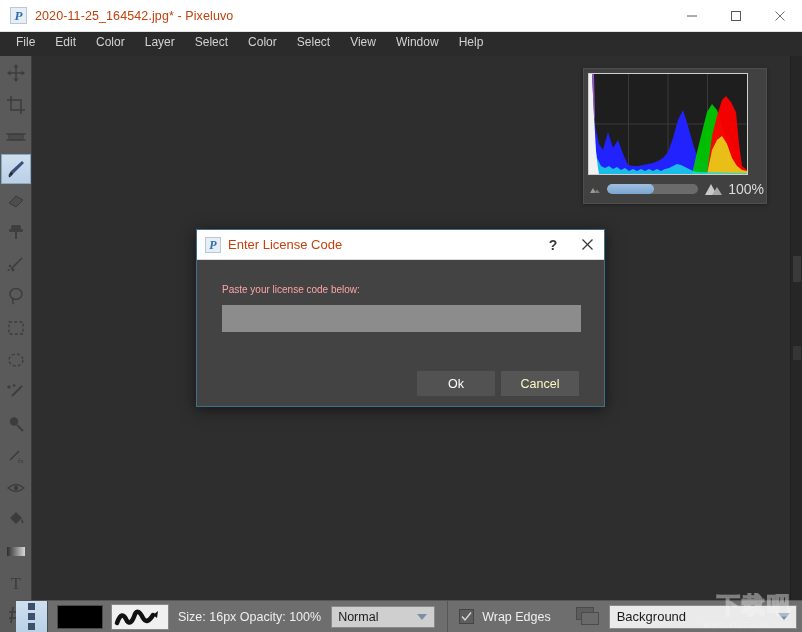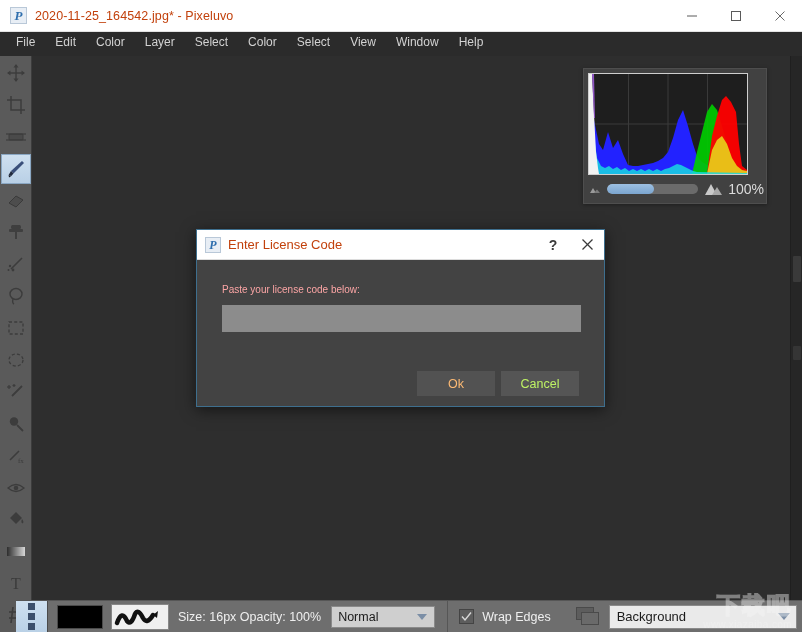--- a/index.html
+++ b/index.html
@@ -336,25 +336,25 @@
   }
   .dlg-btn {
     width: 78px; height: 25px;
     border: none;
     font-family: "Liberation Sans", sans-serif;
     font-size: 12.5px;
     cursor: pointer;
   }
   .dlg-btn.ok {
     background: #525252;
-    color: #fdba74;
+    color: #ffffff;
   }
   .dlg-btn.cancel {
     background: #555555;
-    color: #bef264;
+    color: #fef9c3;
   }
 </style>
 </head>
 <body>
 
 <div id="app">
 
   <div class="titlebar">
     <div class="title-icon">P</div>
     <div class="title-text">2020-11-25_164542.jpg* - Pixeluvo</div>

